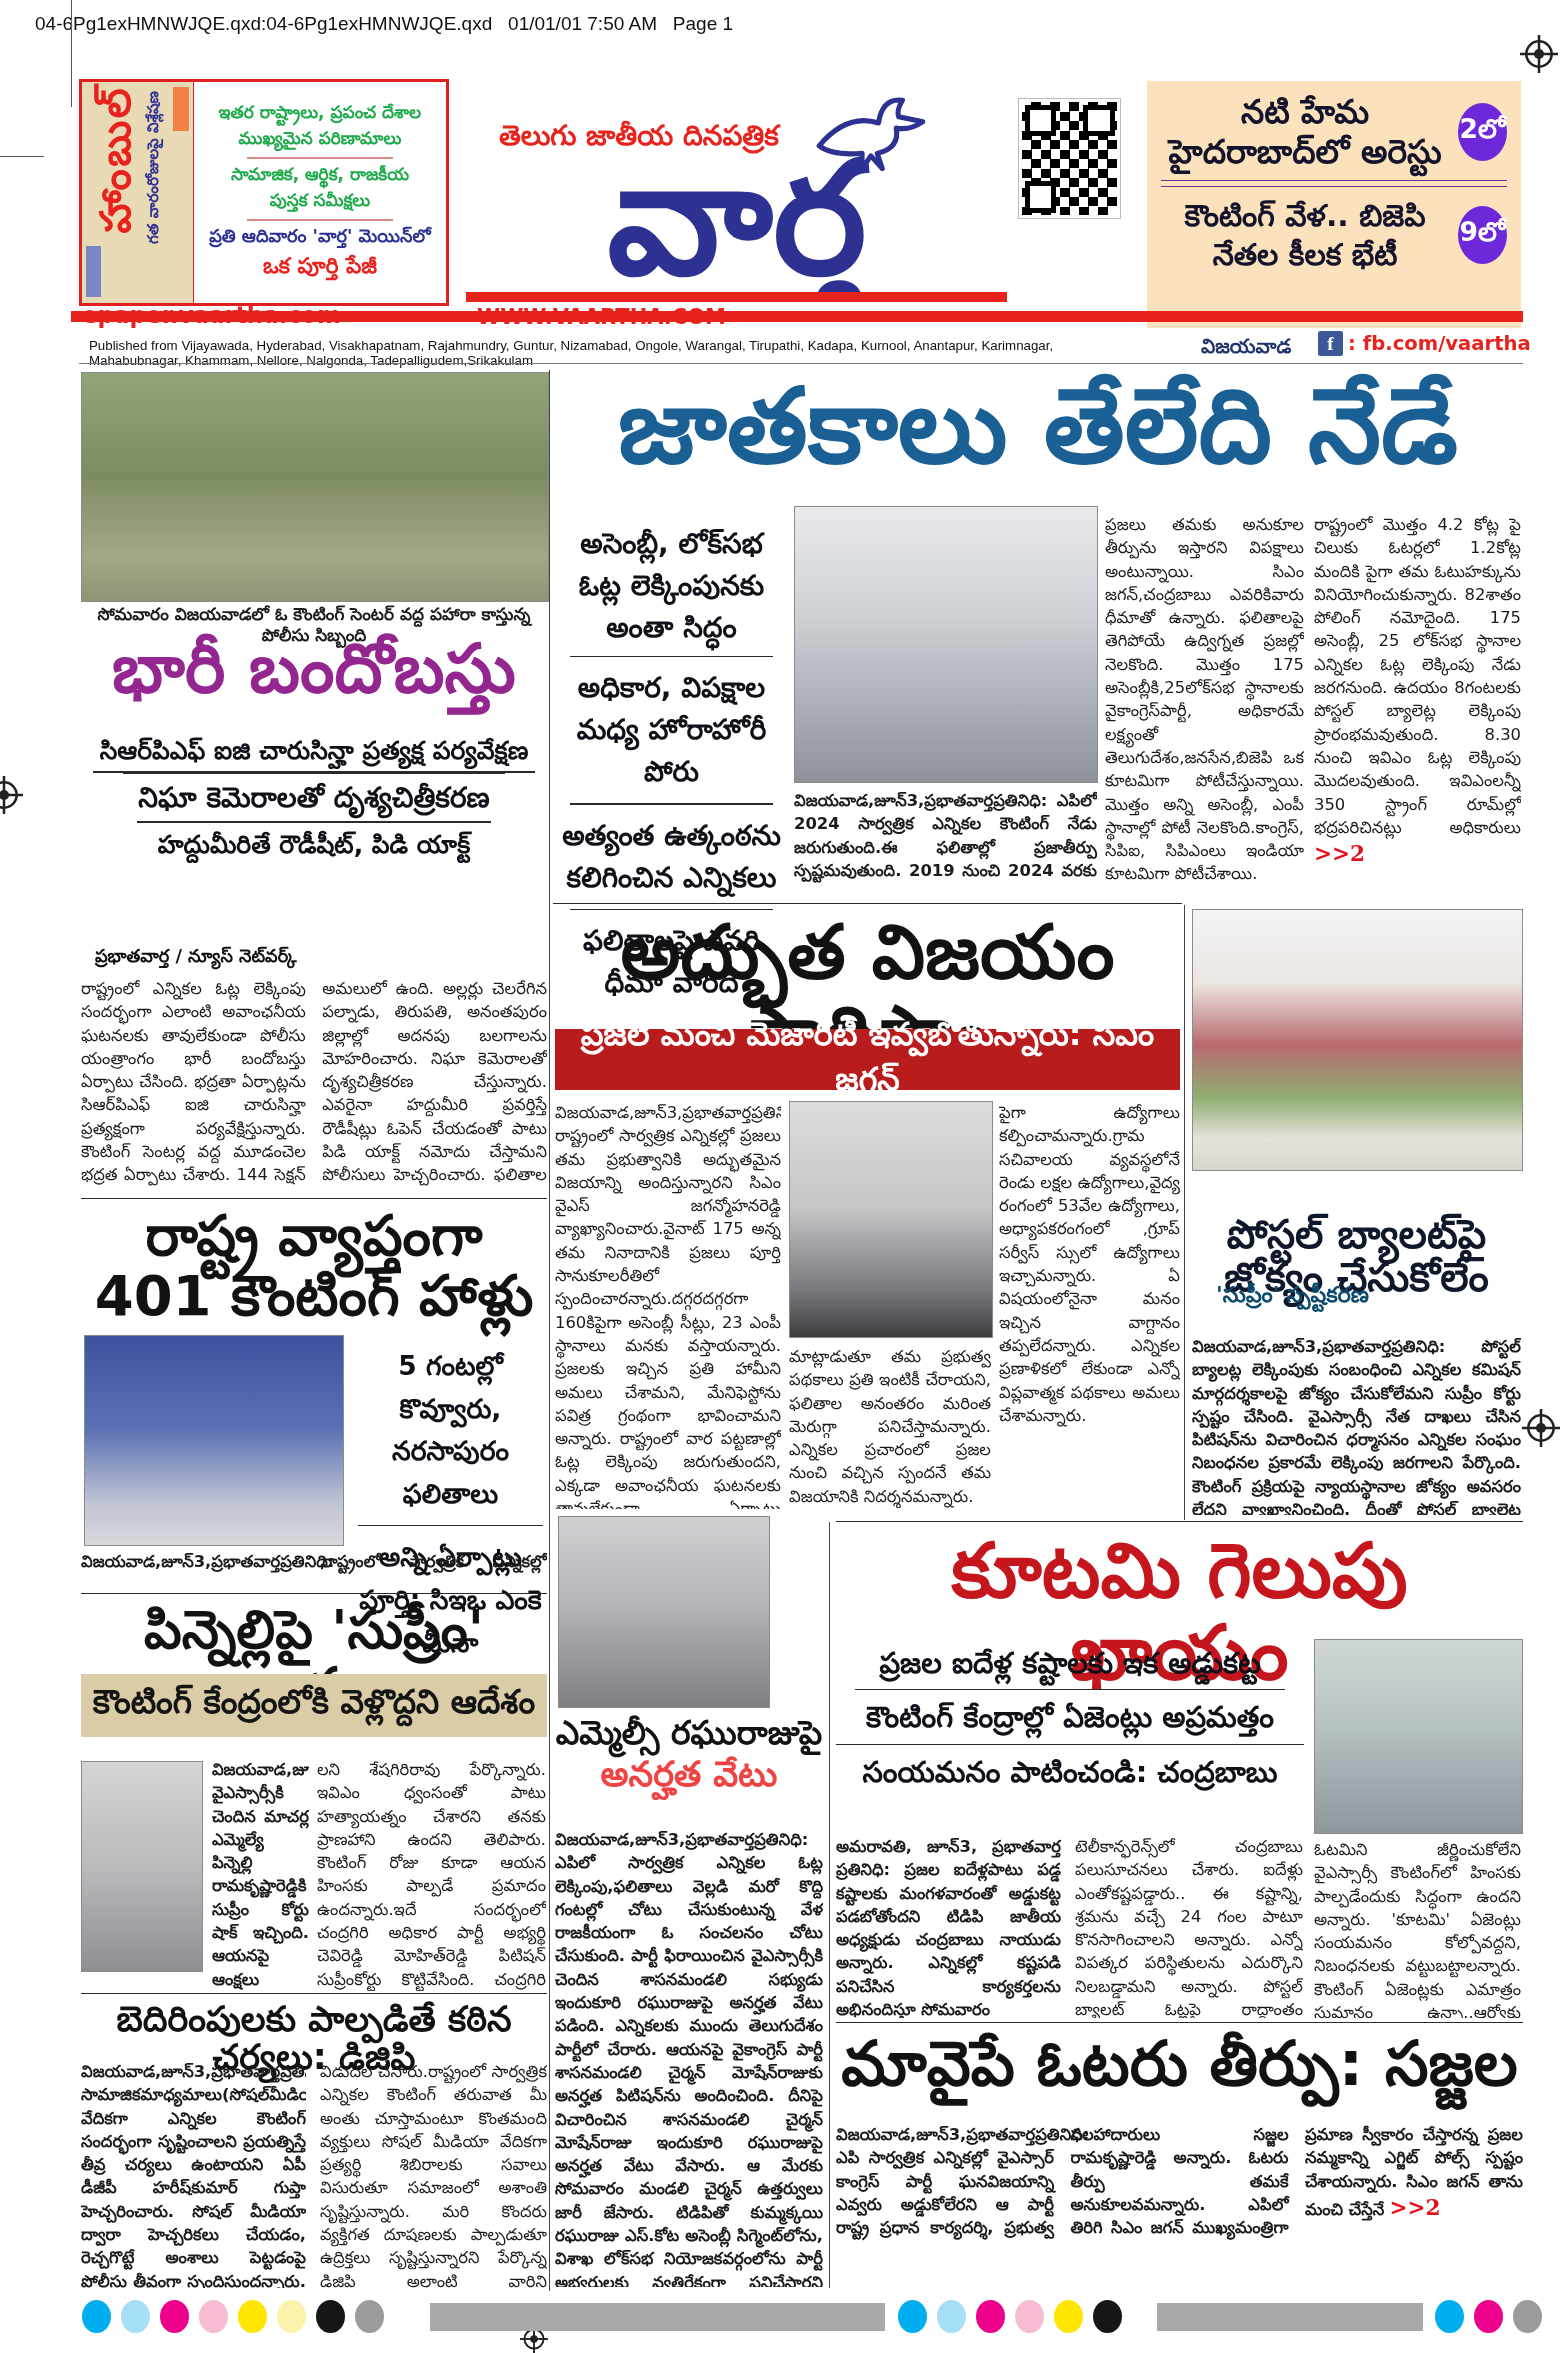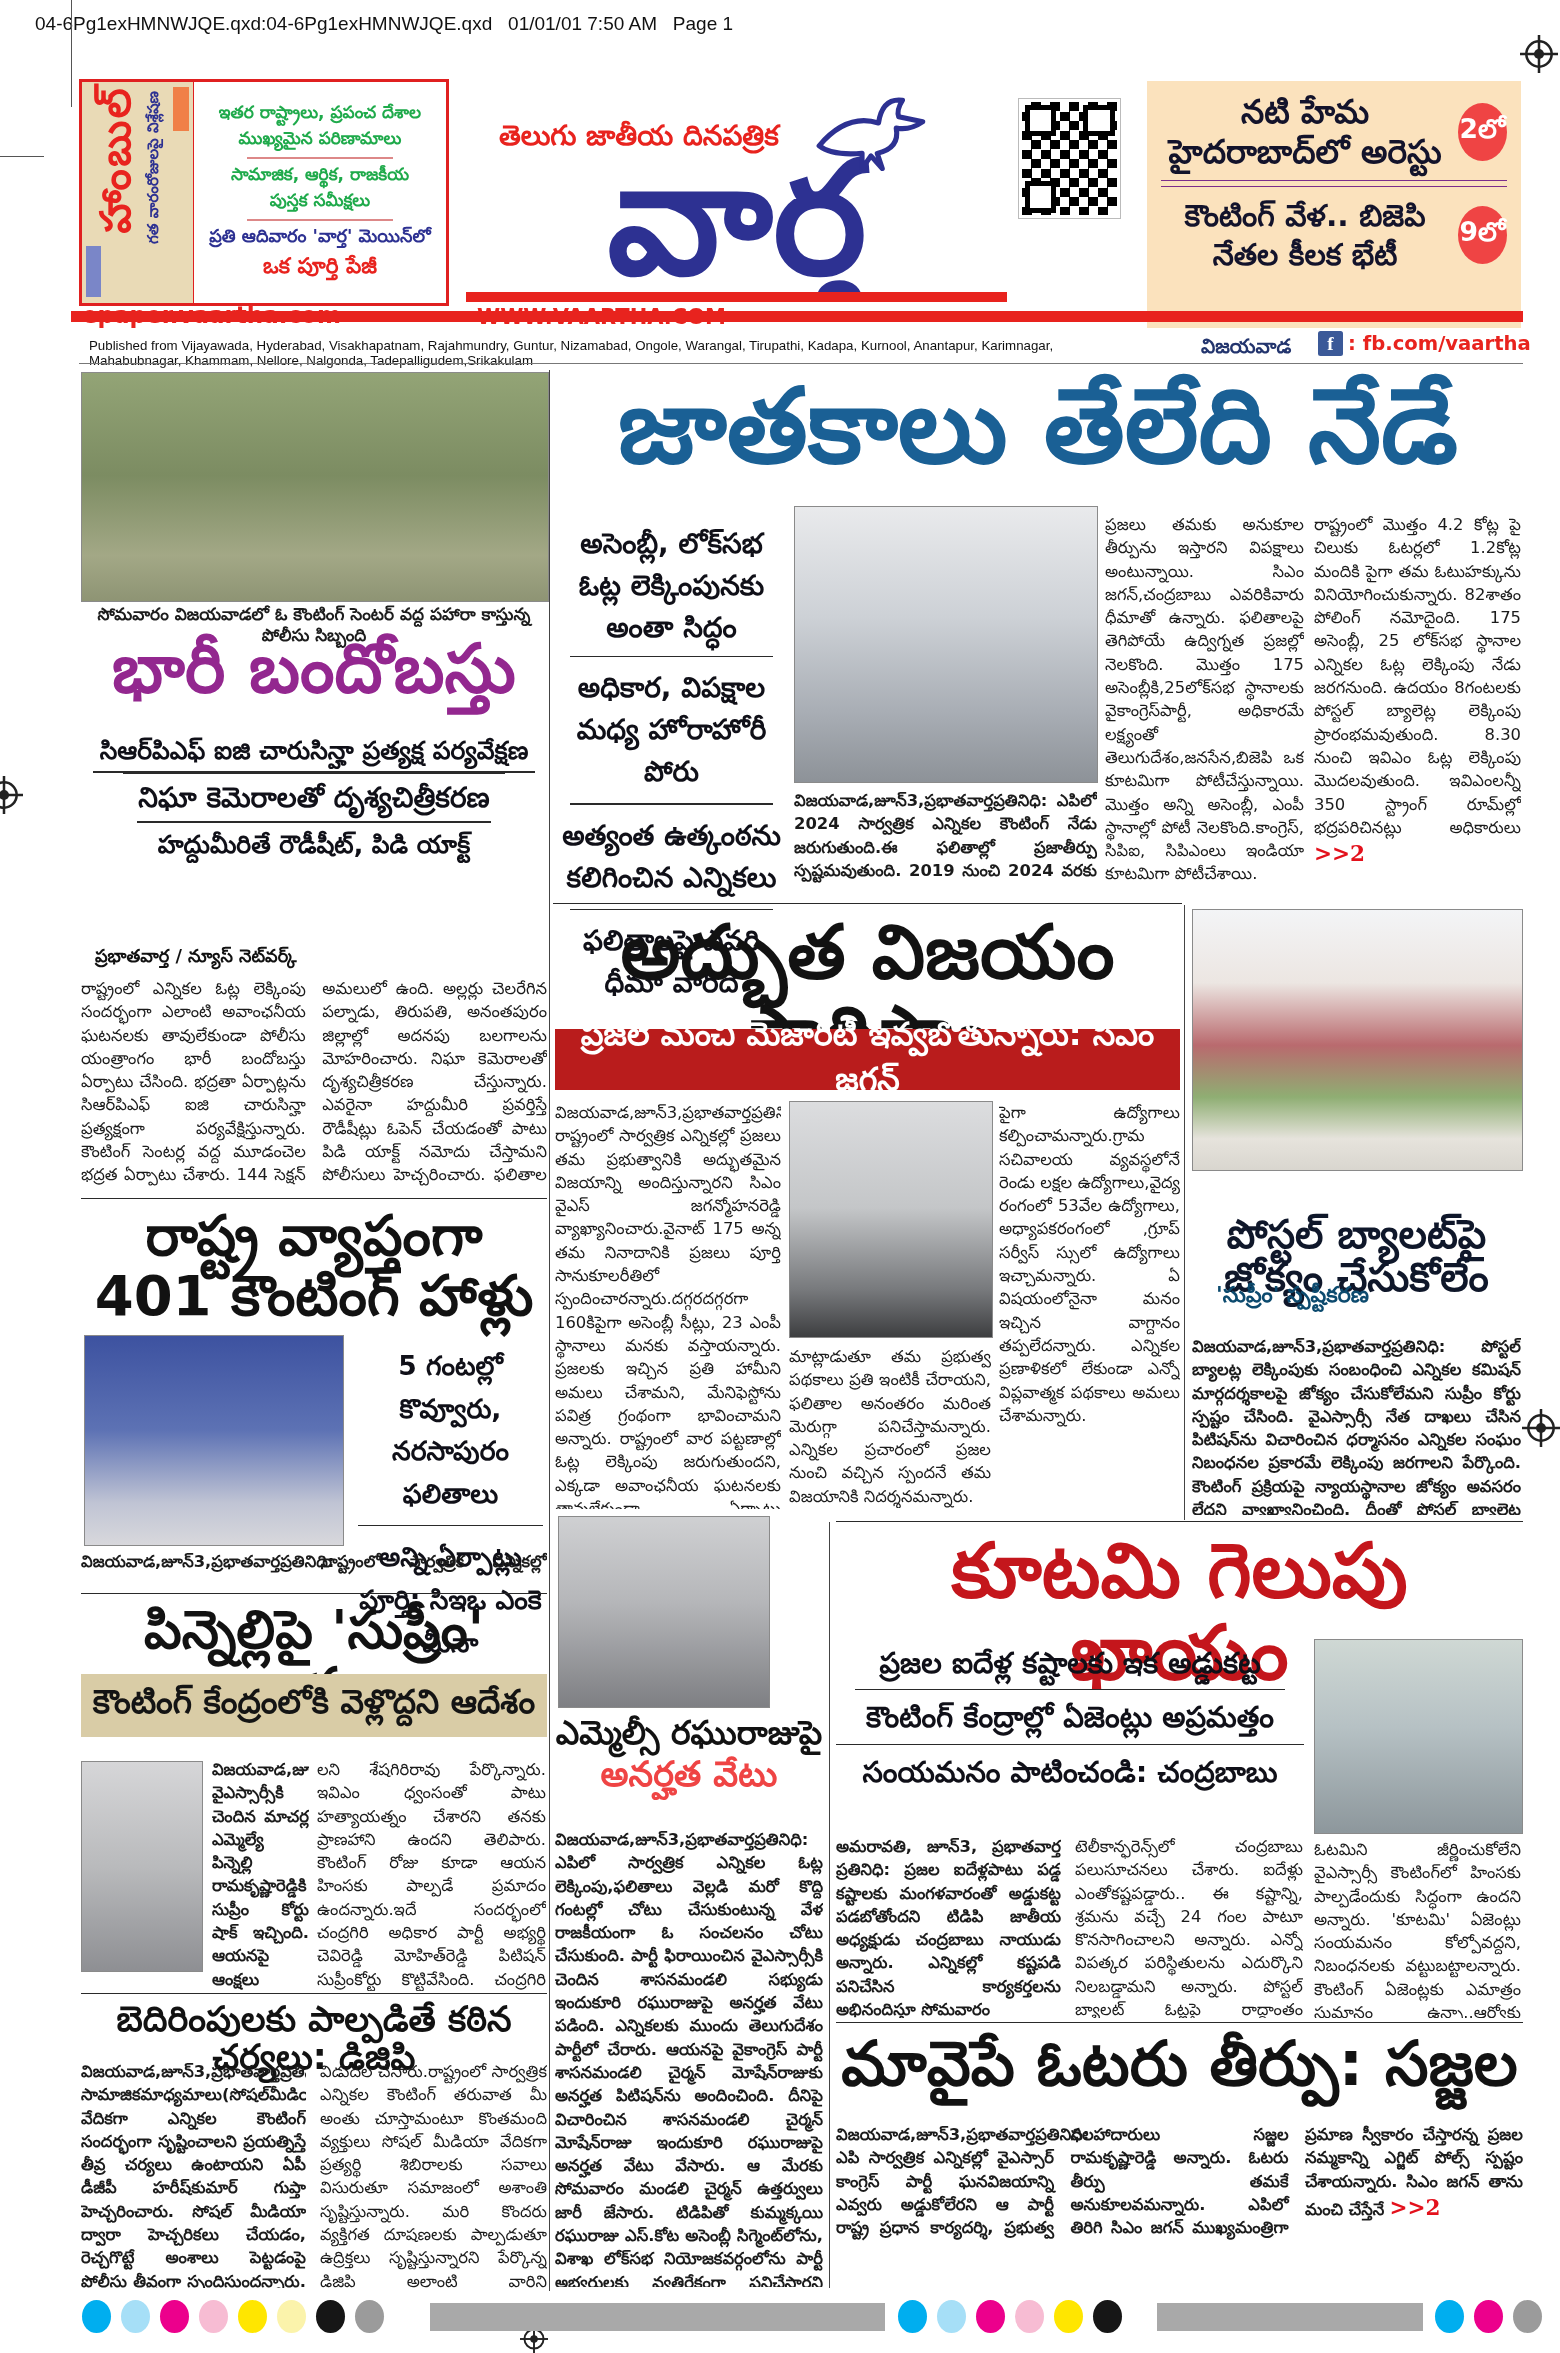--- a/index.html
+++ b/index.html
@@ -12,21 +12,21 @@
   .caption{font-size:17px;font-weight:bold;color:#1c1c1c;text-align:center;line-height:1.25;}
   .story-body{font-size:16.4px;line-height:1.42;text-align:justify;color:#1b1b1b;overflow:hidden;}
   .cols2{column-count:2;column-gap:16.4px;}
   .cols3{column-count:3;column-gap:16.4px;}
   .dateline{font-weight:bold;}
   .more{color:#e3111c;font-weight:bold;font-size:21.5px;font-family:"DejaVu Serif",serif;}
   .headline{font-weight:bold;text-align:center;line-height:1.08;}
   .subhead{font-weight:bold;text-align:center;color:#101018;line-height:1.25;}
   .redstrip{background:#b91c1c;color:#ffffff;font-weight:bold;display:flex;align-items:center;justify-content:center;text-align:center;}
   .tanstrip{background:#d9cca6;color:#141414;font-weight:bold;display:flex;align-items:center;justify-content:center;text-align:center;}
-  .badge{width:49px;height:58px;border-radius:50%;background:#ef4444;color:#fff;display:flex;align-items:center;justify-content:center;
+  .badge{width:49px;height:58px;border-radius:50%;background:#6d28d9;color:#fff;display:flex;align-items:center;justify-content:center;
          font-size:26.6px;font-weight:bold;flex:0 0 auto;}
   .dot{width:29px;height:33px;border-radius:50%;display:inline-block;margin-right:10px;}
   .c1{background:#00aeef}.c2{background:#a6dff7}.c3{background:#ec008c}.c4{background:#f7bcd3}
   .c5{background:#ffe600}.c6{background:#fbf3ab}.c7{background:#161616}.c8{background:#9b9b9b}
   .graybar{position:absolute;height:28px;background:#a9a9a9;}
   .regmark svg{display:block;}
   .qr{background:repeating-conic-gradient(#000 0% 25%, #fff 0% 50%) 0 0/19px 19px;border:3.8px solid #fff;outline:1.3px solid #bbb;}
   .finder{position:absolute;width:21.5px;height:21.5px;background:#fff;border:5px solid #000;}
 </style>
 </head>

